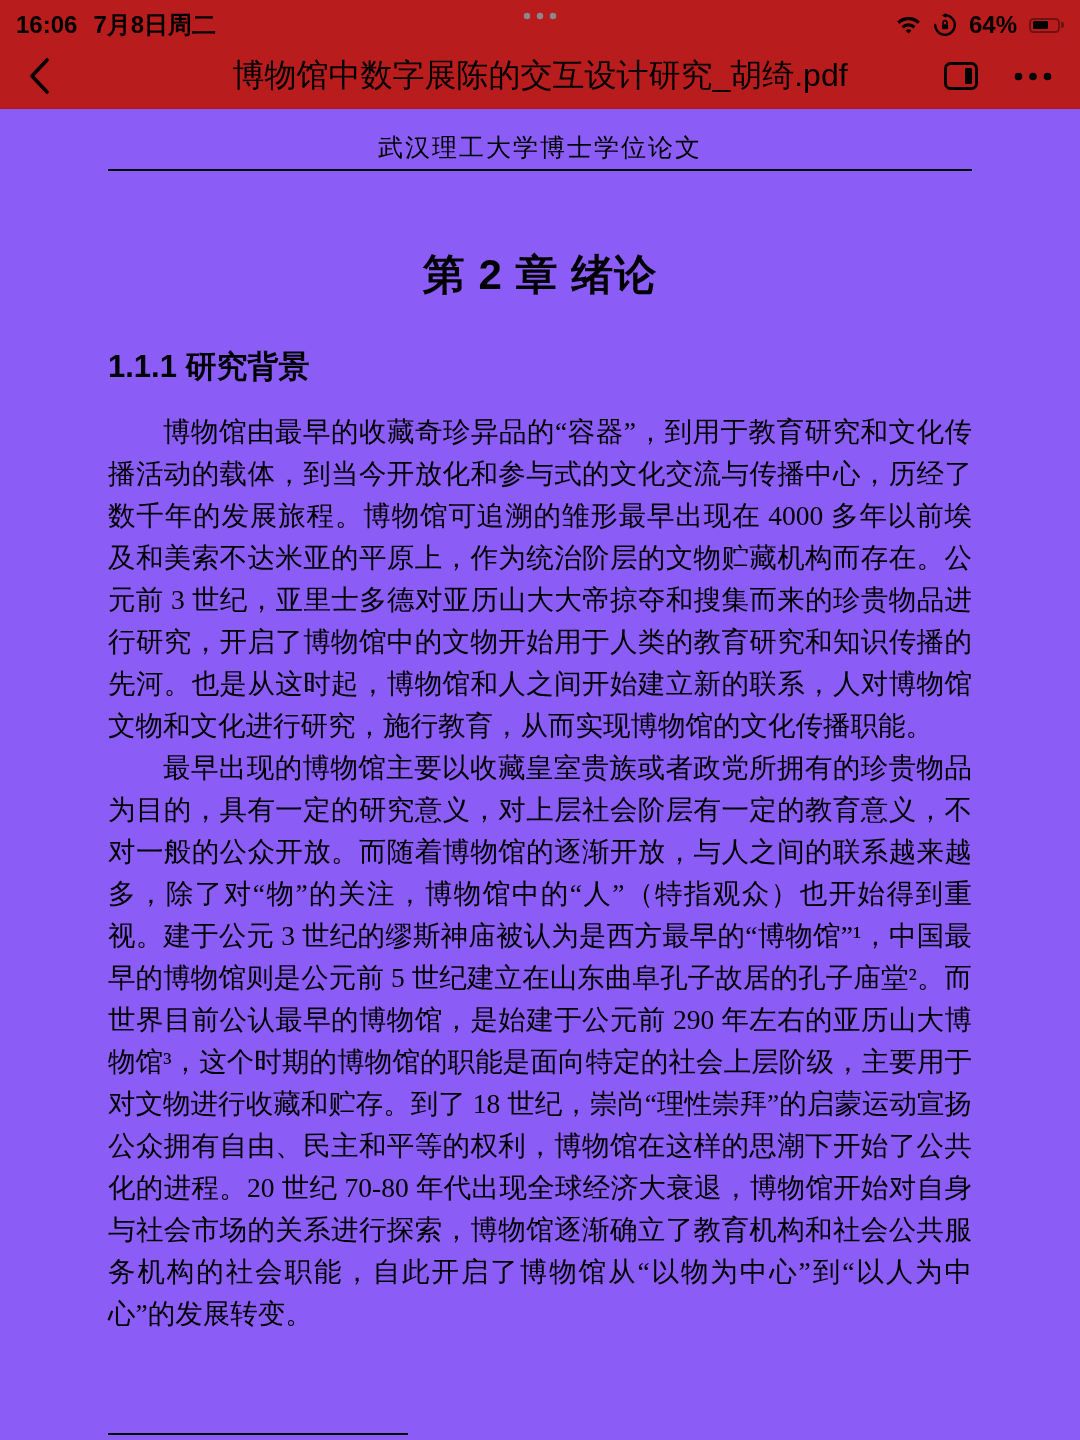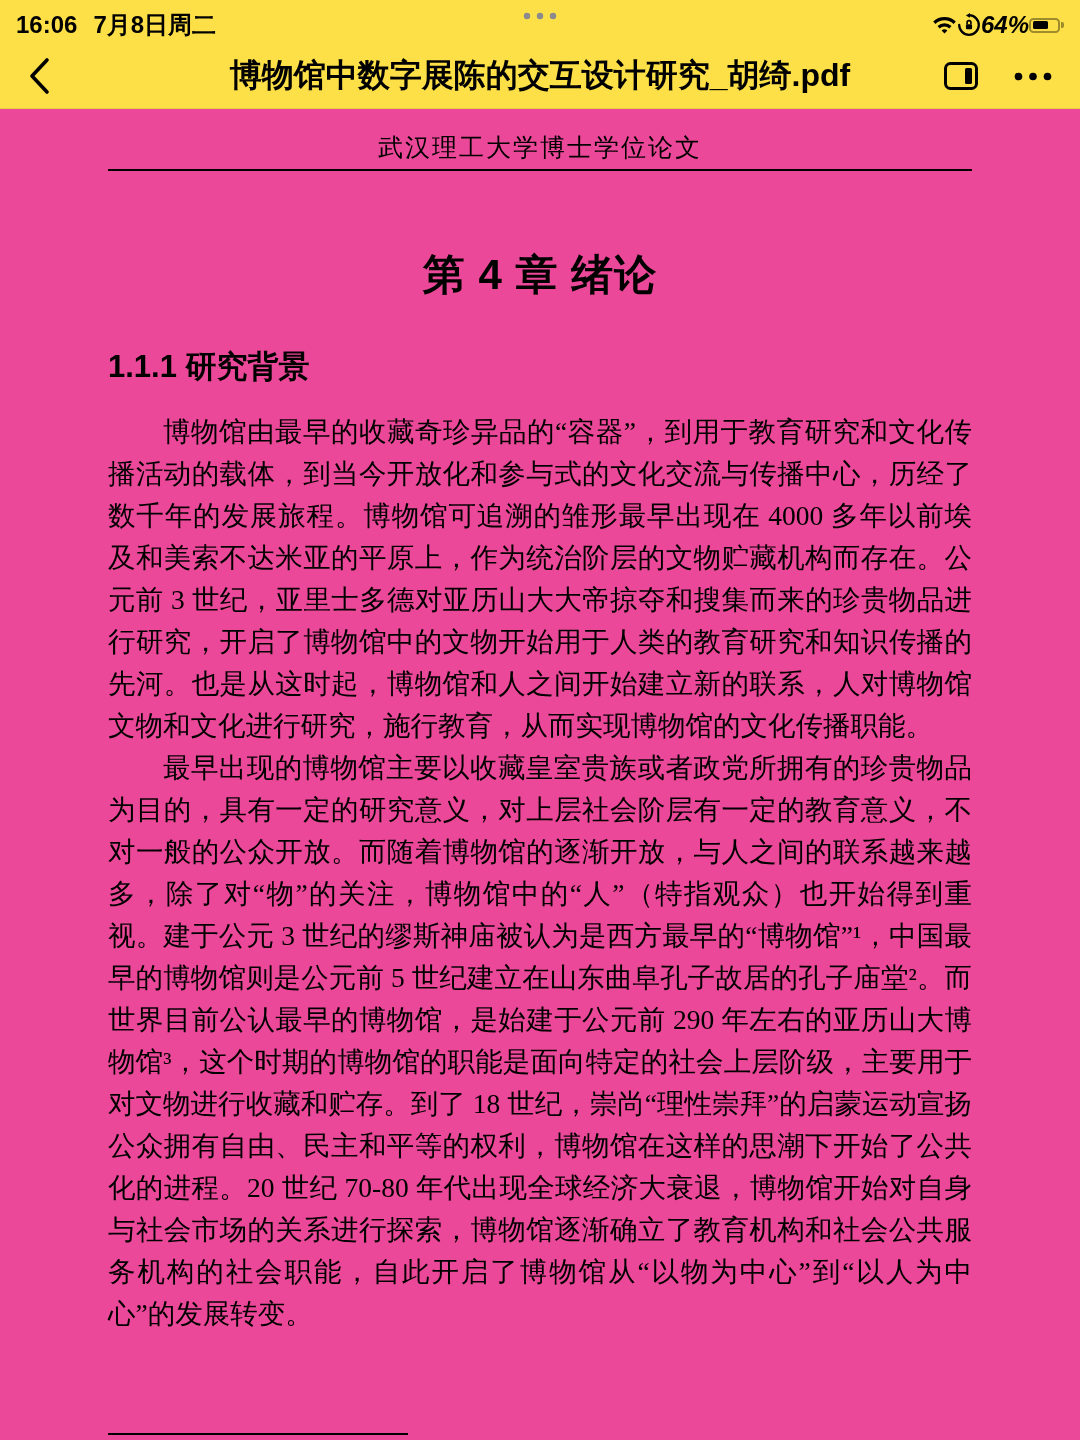--- a/index.html
+++ b/index.html
@@ -3,39 +3,39 @@
 <meta charset="utf-8">
 <style>
   html,body{margin:0;padding:0;}
   body{
     width:1080px;height:1440px;overflow:hidden;background:#ffffff;color:#000000;
     font-family:"Liberation Sans","DejaVu Sans",sans-serif;
   }
   .screen{width:1080px;height:1440px;display:flex;flex-direction:column;}
 
   
-  .chrome{background:#fde047;border-bottom:1px solid rgba(0,0,0,0.08);flex:0 0 auto;}
+  .chrome{background:#b91c1c;border-bottom:1px solid rgba(0,0,0,0.08);flex:0 0 auto;}
   .status-bar{height:38px;display:flex;align-items:center;padding:6px 16px 0 16px;position:relative;font-size:24px;font-weight:600;}
   .status-left{display:flex;align-items:center;gap:16px;}
   .status-center{position:absolute;left:0;right:0;top:12px;display:flex;justify-content:center;pointer-events:none;}
-  .status-right{margin-left:auto;display:flex;align-items:center;font-style:italic;}
+  .status-right{margin-left:auto;display:flex;align-items:center;gap:12px;}
   .icon{display:inline-flex;align-items:center;}
   .battery{display:inline-flex;align-items:center;}
   .battery-body{width:31px;height:15px;border:2px solid rgba(0,0,0,0.38);border-radius:4.5px;padding:1.5px;box-sizing:border-box;}
   .battery-fill{display:block;height:100%;width:64%;background:#000;border-radius:1.5px;}
   .battery-nub{width:3px;height:6px;background:rgba(0,0,0,0.38);border-radius:0 2px 2px 0;margin-left:1px;}
 
   .nav-bar{height:64px;display:flex;align-items:center;padding:0 28px;position:relative;}
   .nav-back{background:none;border:0;padding:0;cursor:pointer;display:flex;align-items:center;}
-  .nav-title{position:absolute;left:50%;transform:translateX(-50%);font-size:32px;font-weight:700;white-space:nowrap;color:#000;}
+  .nav-title{position:absolute;left:50%;transform:translateX(-50%);font-size:32px;font-weight:400;white-space:nowrap;color:#000;}
   .nav-actions{margin-left:auto;display:flex;align-items:center;gap:36px;}
   .nav-actions button{background:none;border:0;padding:0;cursor:pointer;display:flex;align-items:center;}
 
   
-  .pdf-page{position:relative;flex:1 1 auto;background:#ec4899;padding:24px 108px 0 108px;overflow:hidden;
+  .pdf-page{position:relative;flex:1 1 auto;background:#8b5cf6;padding:24px 108px 0 108px;overflow:hidden;
     font-family:"Liberation Serif","DejaVu Serif",serif;}
   .running-header{text-align:center;font-size:25px;line-height:30px;letter-spacing:2px;}
   .header-rule{margin-top:6px;height:2px;background:#000;}
   .chapter-title{margin:78px 0 0 0;text-align:center;font-size:42px;line-height:52px;font-weight:700;
     font-family:"Liberation Sans","DejaVu Sans",sans-serif;letter-spacing:1px;}
   .section-title{margin:62px 0 0 0;font-size:34px;line-height:44px;font-weight:700;
     font-family:"Liberation Sans","DejaVu Sans",sans-serif;}
   .subsection-title{margin:46px 0 4px 0;font-size:31px;line-height:40px;font-weight:700;
     font-family:"Liberation Sans","DejaVu Sans",sans-serif;}
   .body-text{margin-top:24px;}
@@ -116,21 +116,21 @@
         </button>
       </div>
     </div>
 
   </header>
 
   <main class="pdf-page">
     <div class="running-header">武汉理工大学博士学位论文</div>
     <div class="header-rule"></div>
 
-    <h1 class="chapter-title">第 4 章 绪论</h1>
+    <h1 class="chapter-title">第 2 章 绪论</h1>
     <h3 class="subsection-title">1.1.1 研究背景</h3>
 
     <div class="body-text">
       <p>博物馆由最早的收藏奇珍异品的“容器”，到用于教育研究和文化传播活动的载体，到当今开放化和参与式的文化交流与传播中心，历经了数千年的发展旅程。博物馆可追溯的雏形最早出现在 4000 多年以前埃及和美索不达米亚的平原上，作为统治阶层的文物贮藏机构而存在。公元前 3 世纪，亚里士多德对亚历山大大帝掠夺和搜集而来的珍贵物品进行研究，开启了博物馆中的文物开始用于人类的教育研究和知识传播的先河。也是从这时起，博物馆和人之间开始建立新的联系，人对博物馆文物和文化进行研究，施行教育，从而实现博物馆的文化传播职能。</p>
       <p>最早出现的博物馆主要以收藏皇室贵族或者政党所拥有的珍贵物品为目的，具有一定的研究意义，对上层社会阶层有一定的教育意义，不对一般的公众开放。而随着博物馆的逐渐开放，与人之间的联系越来越多，除了对“物”的关注，博物馆中的“人”（特指观众）也开始得到重视。建于公元 3 世纪的缪斯神庙被认为是西方最早的“博物馆”¹，中国最早的博物馆则是公元前 5 世纪建立在山东曲阜孔子故居的孔子庙堂²。而世界目前公认最早的博物馆，是始建于公元前 290 年左右的亚历山大博物馆³，这个时期的博物馆的职能是面向特定的社会上层阶级，主要用于对文物进行收藏和贮存。到了 18 世纪，崇尚“理性崇拜”的启蒙运动宣扬公众拥有自由、民主和平等的权利，博物馆在这样的思潮下开始了公共化的进程。20 世纪 70-80 年代出现全球经济大衰退，博物馆开始对自身与社会市场的关系进行探索，博物馆逐渐确立了教育机构和社会公共服务机构的社会职能，自此开启了博物馆从“以物为中心”到“以人为中心”的发展转变。</p>
 
     </div>
 
     <div class="footnote-rule"></div>
   </main>

